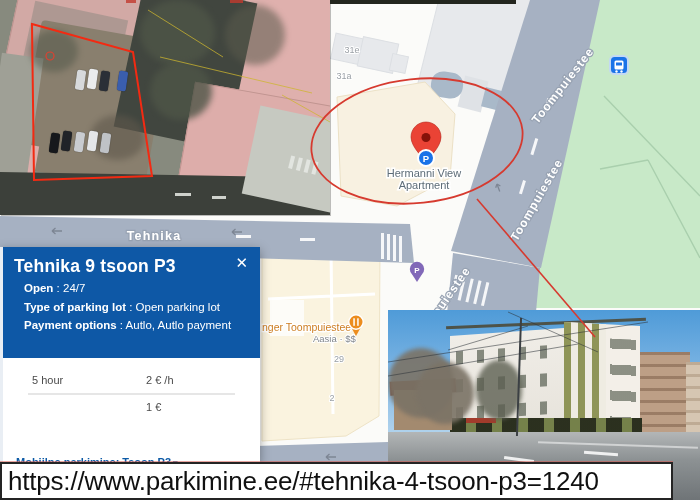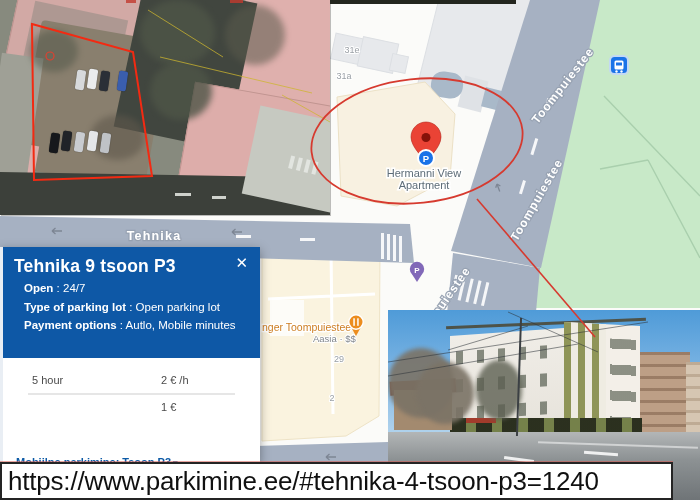--- a/index.html
+++ b/index.html
@@ -31,21 +31,21 @@
         box-shadow:0 3px 10px rgba(0,0,0,.35);border-left:3px solid #e9eef4;box-sizing:border-box;background:#fff;}
   .card-head{background:#0e58a6;height:111px;padding:9px 12px 0 11px;position:relative;color:#fff;box-sizing:border-box;}
   .card-title{font-size:17.5px;font-weight:bold;letter-spacing:.2px;}
   .card-close{position:absolute;top:7px;right:12px;font-size:15px;font-weight:300;cursor:pointer;}
   .card-addr{margin:13px 0 0 10px;font-size:11.5px;}
   .card-field{margin:5px 0 0 10px;font-size:11.5px;line-height:13.5px;}
   .card-field b{font-weight:bold;text-align:right;}
   .sep{white-space:pre;}
   .card-body{background:#fff;height:105px;position:relative;padding-top:10px;box-sizing:content-box;}
   .price-row{position:relative;height:25px;line-height:25px;margin:0 25px 0 29px;font-size:11px;color:#4a4a4a;}
-  .pv{position:absolute;left:129px;}
+  .pv{position:absolute;left:114px;}
   .divider{height:1px;background:#e6e6e6;margin:0 25px;}
   .buy{position:absolute;right:-10px;top:4px;width:47px;height:17px;background:#f0512b;color:#fff;border:none;
        border-radius:3px;font-size:9px;font-weight:bold;letter-spacing:.8px;font-family:inherit;cursor:pointer;}
   .mob-link{position:absolute;left:13px;bottom:5px;font-size:11px;font-weight:bold;color:#0c5aa6;
             text-decoration:underline;cursor:pointer;}
   .chev{font-size:9px;display:inline-block;margin-left:2px;}
 
   
   .urlbar{position:absolute;left:0;top:462px;width:673px;height:38px;background:#fff;border:2px solid #242424;
           box-sizing:border-box;z-index:50;display:flex;align-items:center;padding-left:6px;
@@ -256,21 +256,21 @@
     <div class="card-head">
       <div class="card-title">Tehnika 9 tsoon P3</div>
       <div class="card-close">✕</div>
       <div class="card-field">
         <b>Open</b><span class="sep"> : </span><span>24/7</span>
       </div>
       <div class="card-field">
         <b>Type of parking lot</b><span class="sep"> : </span><span>Open parking lot</span>
       </div>
       <div class="card-field">
-        <b>Payment options</b><span class="sep"> : </span><span>Autlo, Mobile minutes</span>
+        <b>Payment options</b><span class="sep"> : </span><span>Autlo, Autlo payment</span>
       </div>
     </div>
     <div class="card-body">
       <div class="price-row">
         <span class="pl">5 hour</span>
         <span class="pv">2 € /h</span>
       </div>
       <div class="divider"></div>
       <div class="divider"></div>
       <div class="price-row">

